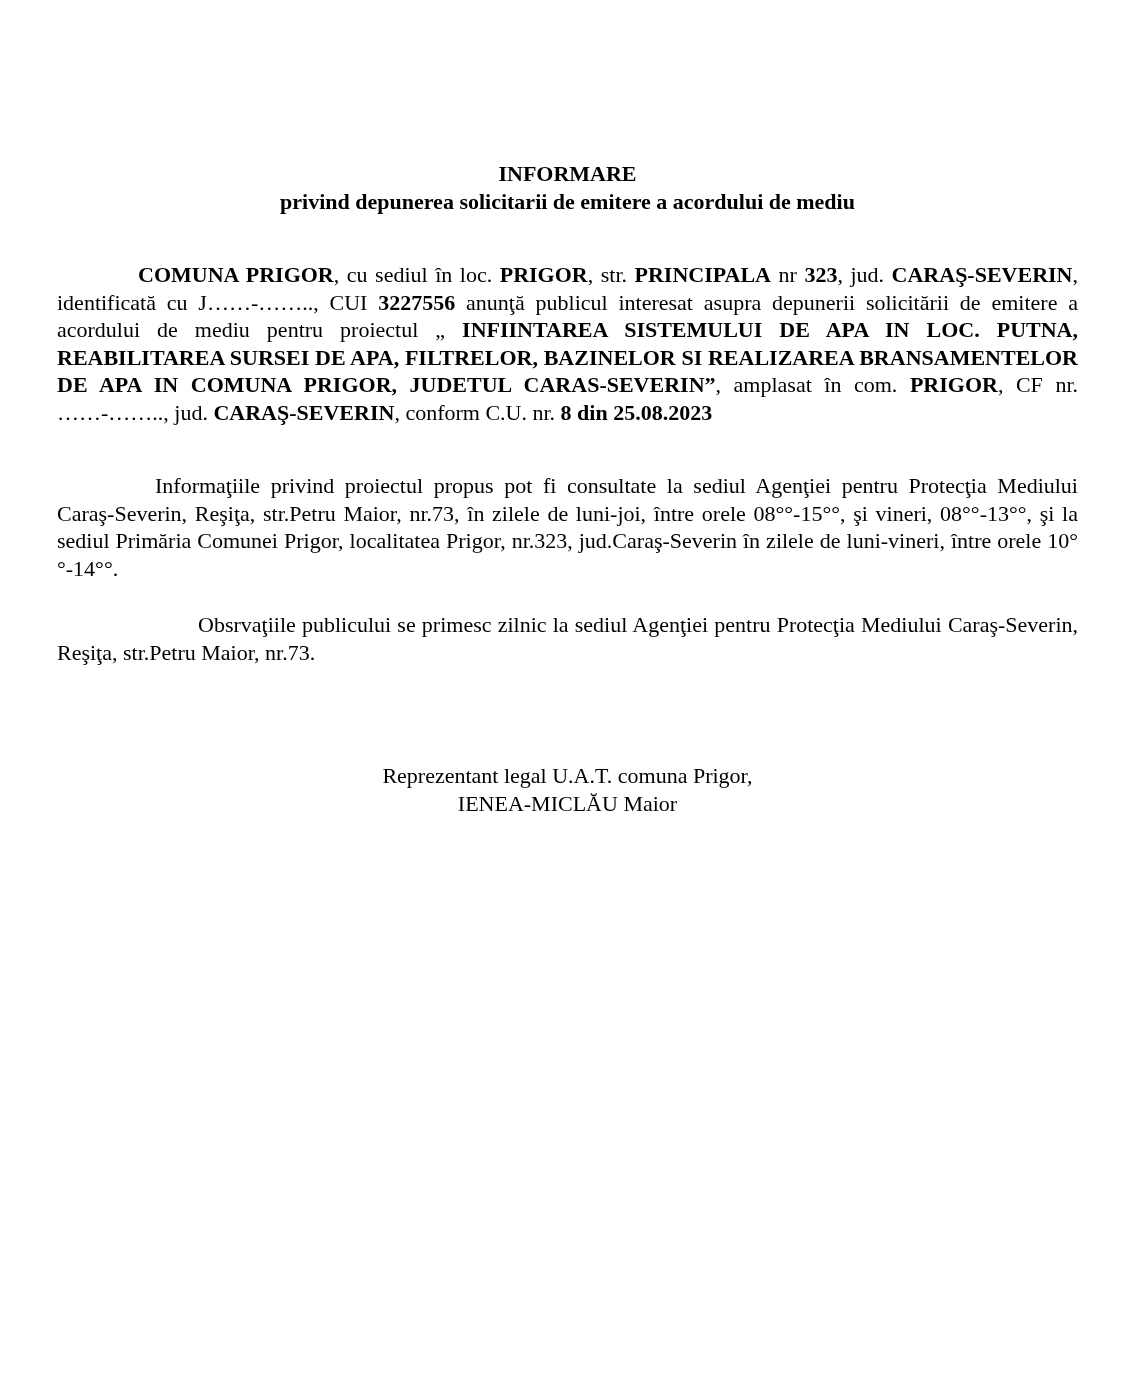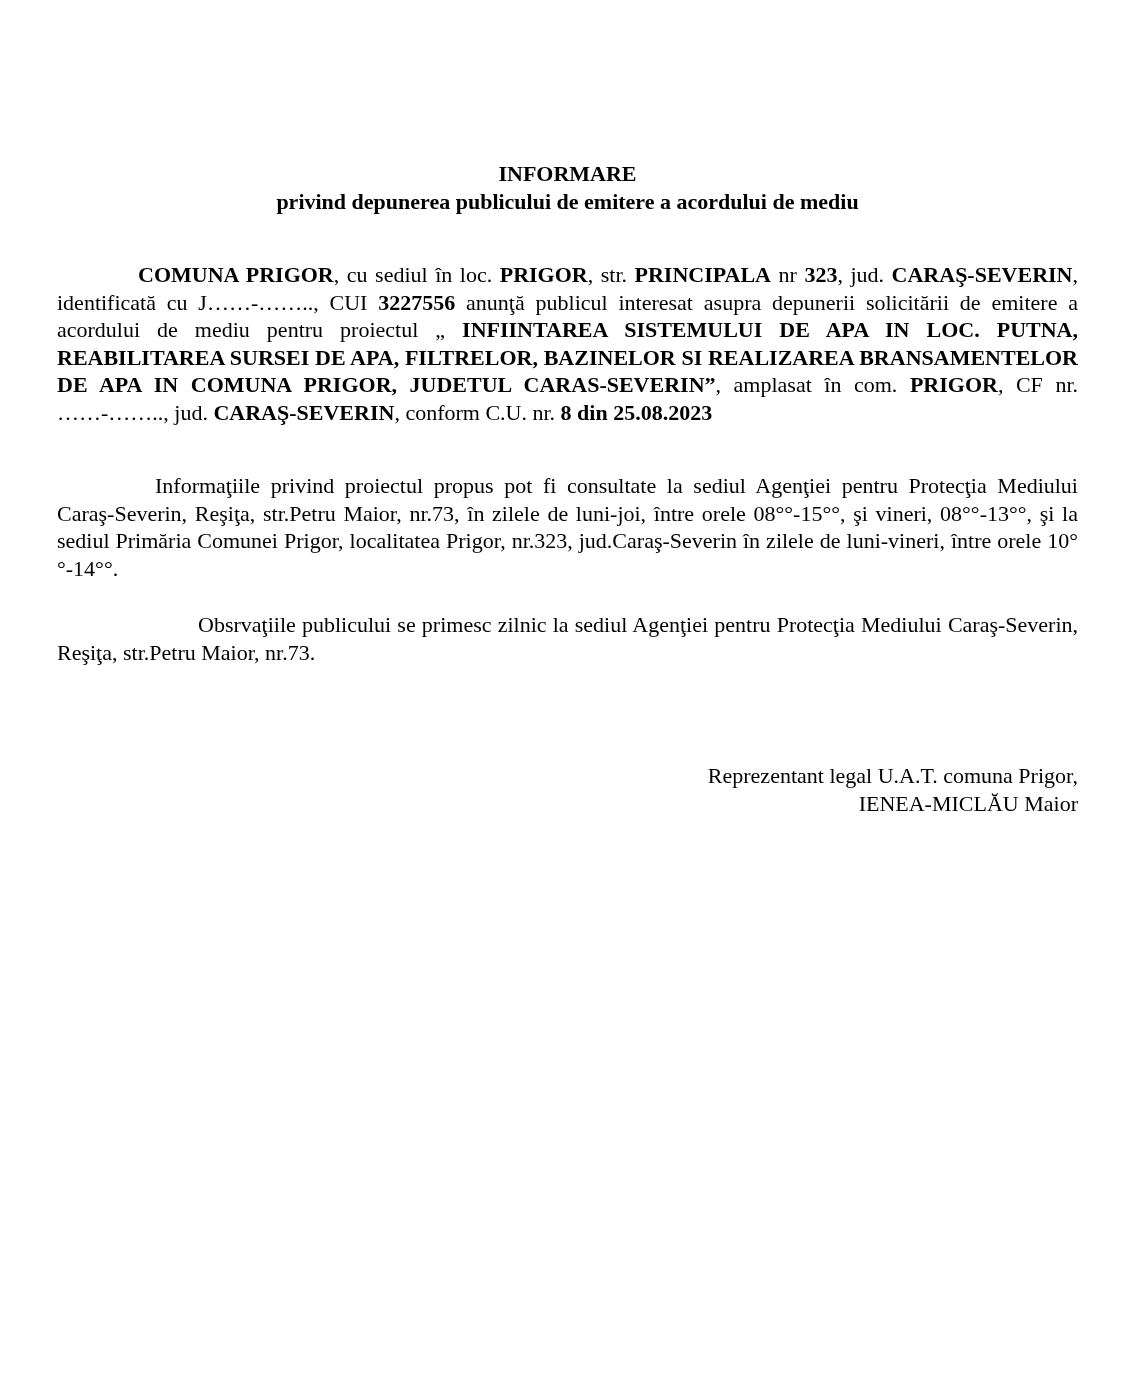--- a/index.html
+++ b/index.html
@@ -42,32 +42,32 @@
     margin-top: 44px;
   }
   .p3 {
     text-indent: 141px;
     margin-bottom: 96px;
   }
   .b {
     font-weight: bold;
   }
   .sig {
-    text-align: right;
+    text-align: center;
     margin: 0;
   }
 </style>
 </head>
 <body>
 
 <div class="page">
 
   <div class="title-block">
     <div class="title-line">INFORMARE</div>
-    <div class="title-line">privind depunerea publicului de emitere a acordului de mediu</div>
+    <div class="title-line">privind depunerea solicitarii de emitere a acordului de mediu</div>
   </div>
 
   <p class="para p1"><span class="b">COMUNA PRIGOR</span><span>, cu sediul în loc. </span><span class="b">PRIGOR</span><span>, str. </span><span class="b">PRINCIPALA</span><span> nr </span><span class="b">323</span><span>, jud. </span><span class="b">CARAŞ-SEVERIN</span><span>, identificată cu J……-…….., CUI </span><span class="b">3227556</span><span> anunţă publicul interesat asupra depunerii solicitării de emitere a acordului de mediu pentru proiectul „ </span><span class="b">INFIINTAREA SISTEMULUI DE APA IN LOC. PUTNA, REABILITAREA SURSEI DE APA, FILTRELOR, BAZINELOR SI REALIZAREA BRANSAMENTELOR DE APA IN COMUNA PRIGOR, JUDETUL CARAS-SEVERIN”</span><span>, amplasat în com. </span><span class="b">PRIGOR</span><span>, CF nr. ……-…….., jud. </span><span class="b">CARAŞ-SEVERIN</span><span>, conform C.U. nr. </span><span class="b">8 din 25.08.2023</span></p>
 
   <p class="para p2">Informaţiile privind proiectul propus pot fi consultate la sediul Agenţiei pentru Protecţia Mediului Caraş-Severin, Reşiţa, str.Petru Maior, nr.73, în zilele de luni-joi, între orele 08°°-15°°, şi vineri, 08°°-13°°, şi la sediul Primăria Comunei Prigor, localitatea Prigor, nr.323, jud.Caraş-Severin în zilele de luni-vineri, între orele 10°°-14°°.</p>
 
   <p class="para p3">Obsrvaţiile publicului se primesc zilnic la sediul Agenţiei pentru Protecţia Mediului Caraş-Severin, Reşiţa, str.Petru Maior, nr.73.</p>
 
   <div class="sig">
     <div>Reprezentant legal U.A.T. comuna Prigor,</div>

